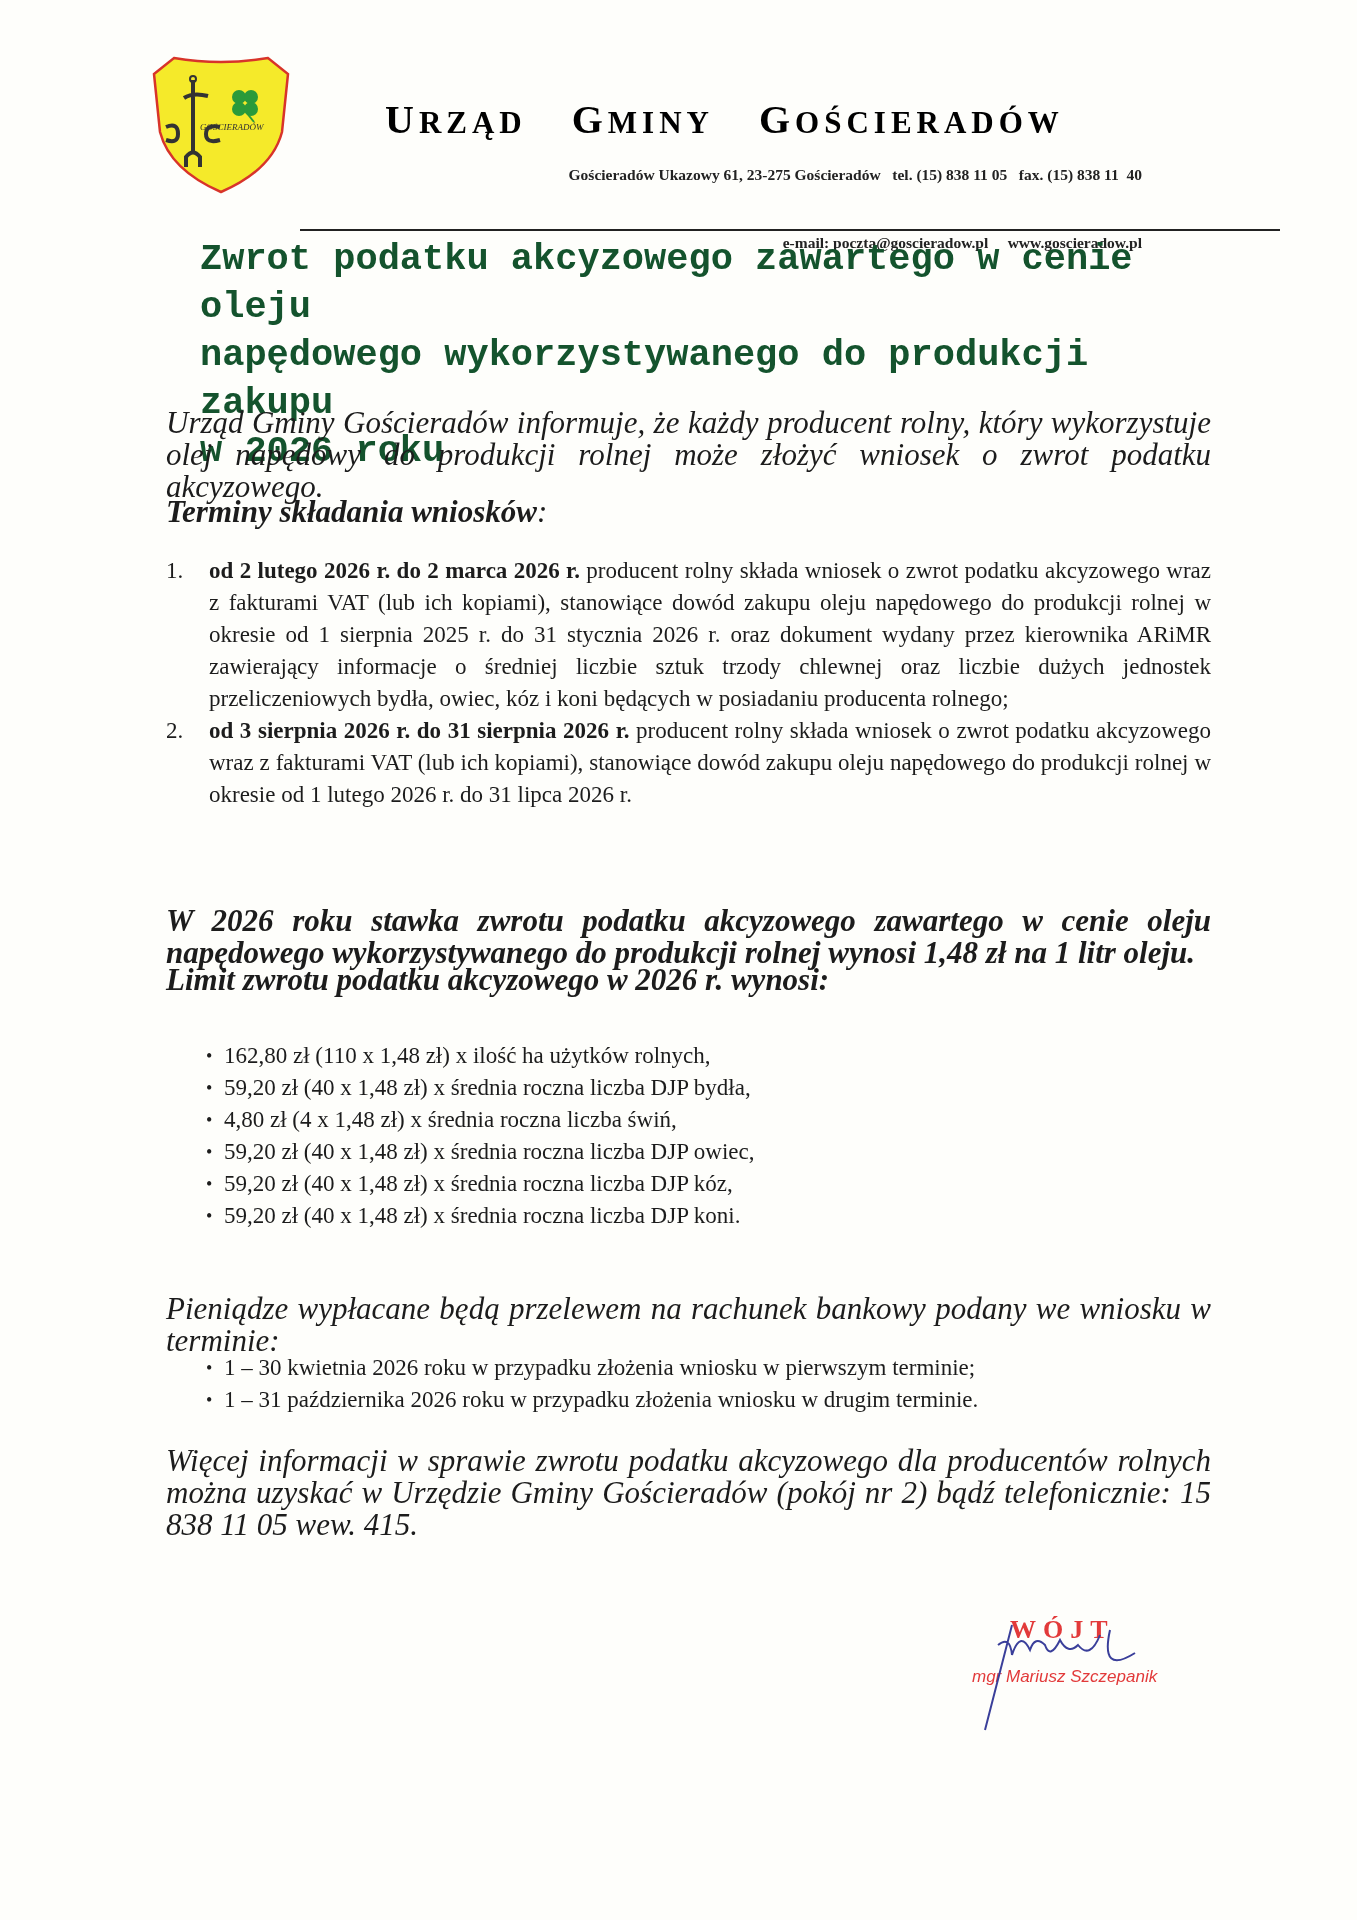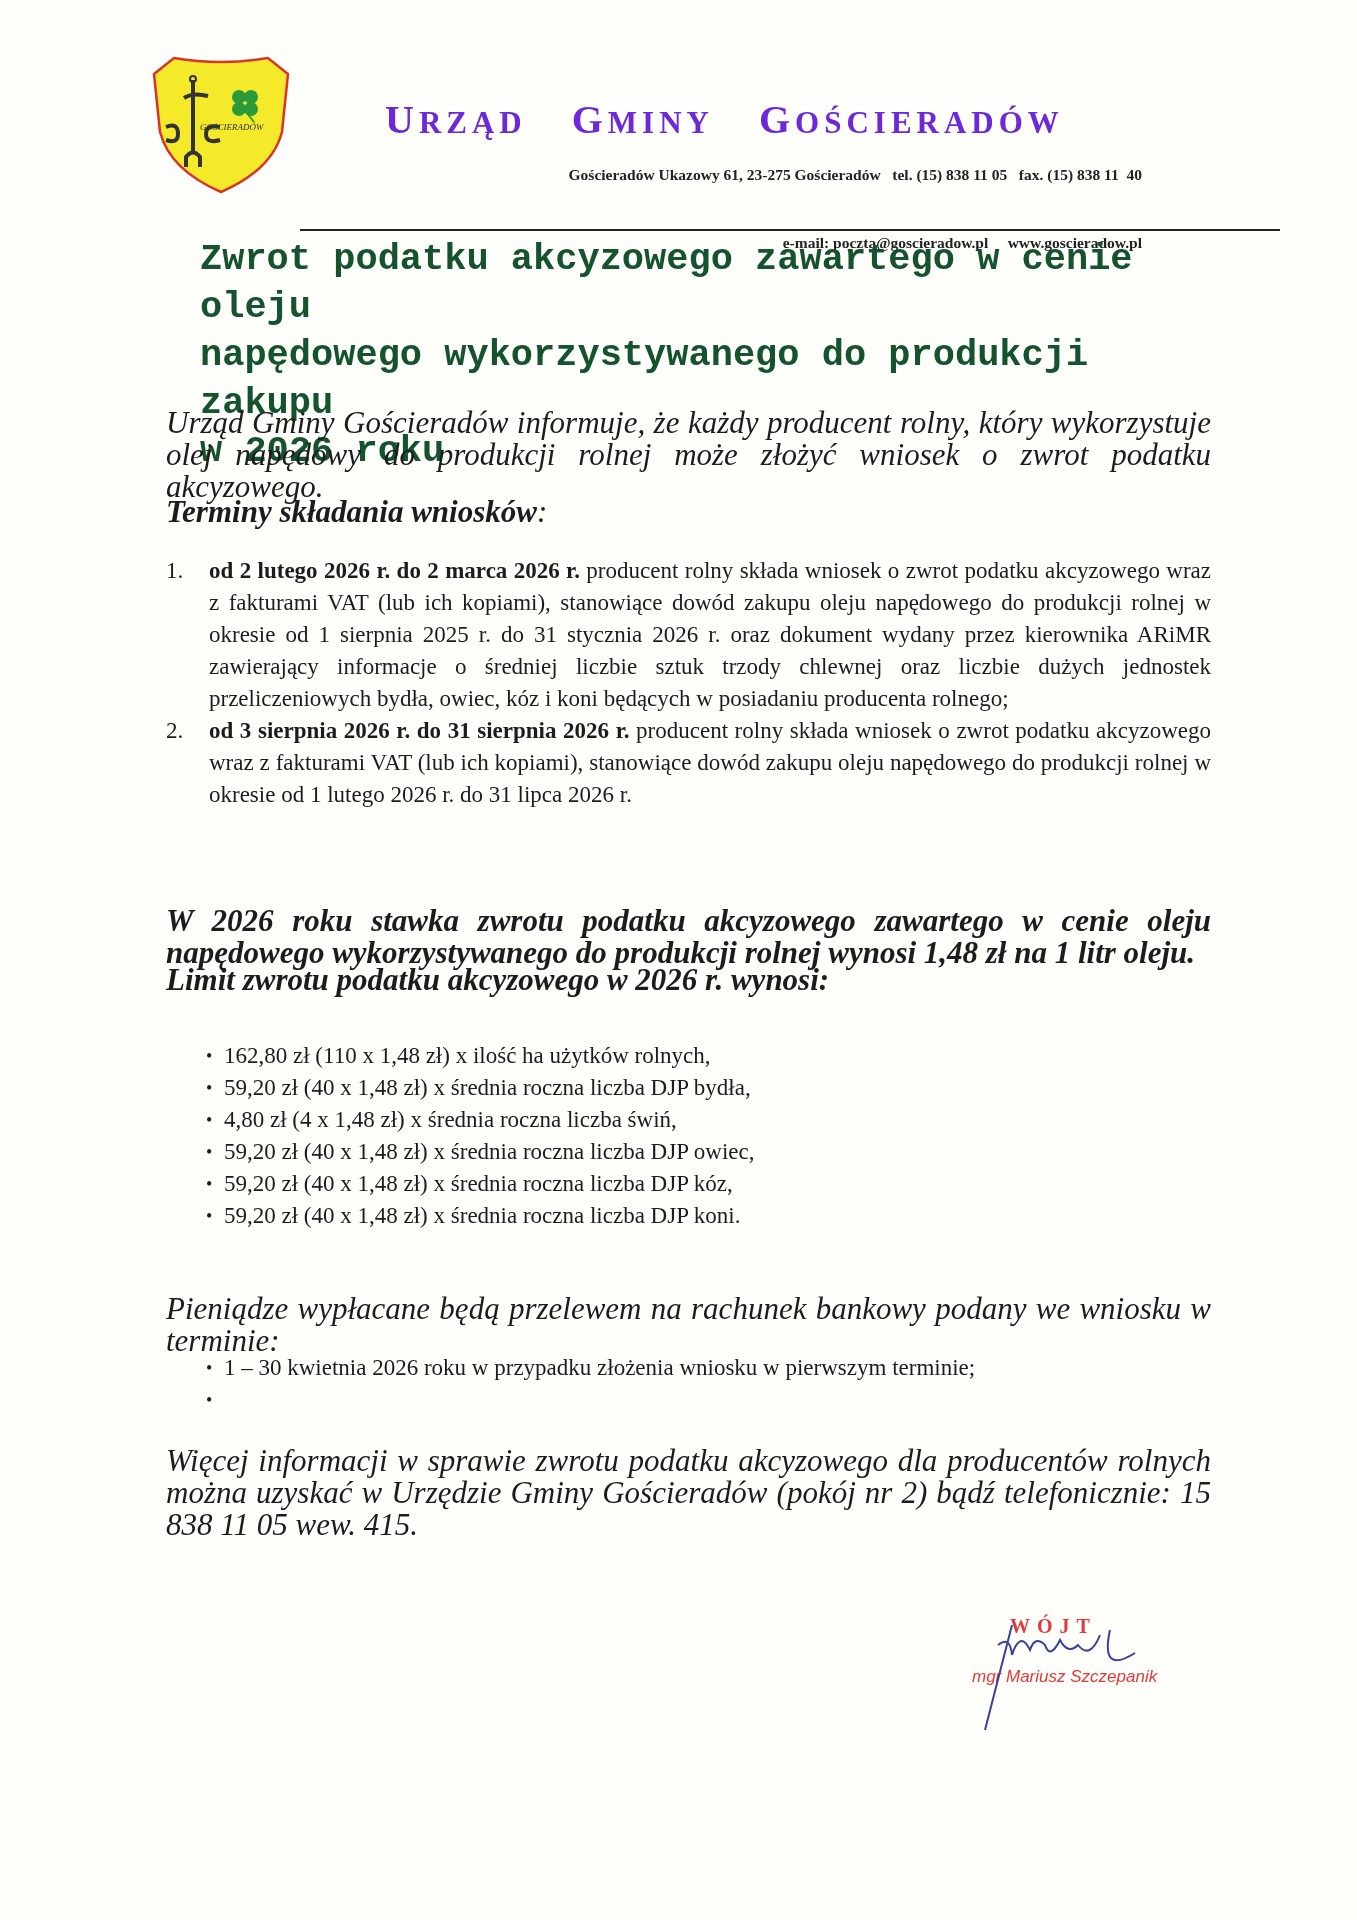--- a/index.html
+++ b/index.html
@@ -4,21 +4,21 @@
 <style>
   html, body { margin: 0; padding: 0; background: #ffffff; }
   body {
     width: 1357px; height: 1920px; position: relative; overflow: hidden;
     font-family: "Liberation Serif", serif; color: #1c1c1c;
     background: #fefefb;
   }
   .logo { position: absolute; left: 146px; top: 52px; width: 150px; height: 145px; }
   .org-title {
     position: absolute; left: 385px; top: 96px; width: 760px;
-    font-family: "Liberation Serif", serif; font-weight: bold; color: #6d28d9;
+    font-family: "Liberation Serif", serif; font-weight: bold; color: #000000;
     font-size: 40px; letter-spacing: 5px; white-space: nowrap;
   }
   .org-title .sc { font-size: 31px; }
   .contact { position: absolute; left: 362px; width: 780px; text-align: right;
     font-weight: bold; font-size: 15.5px; color: #222; white-space: nowrap; }
   .contact.l1 { top: 166px; }
   .contact.l2 { top: 190px; }
   .rule { position: absolute; left: 300px; top: 229px; width: 980px; height: 2px; background: #222; }
   .doc-title {
     position: absolute; left: 200px; top: 235px; width: 990px; text-align: left;
@@ -37,21 +37,21 @@
   ul.limits li, ul.payouts li { position: relative; padding-left: 58px; white-space: nowrap; }
   ul.limits li .bullet, ul.payouts li .bullet { position: absolute; left: 40px; top: 0; font-size: 18px; }
   .payout-intro { top: 1293px; }
   ul.payouts { position: absolute; left: 166px; top: 1352px; margin: 0; padding: 0; list-style: none; font-size: 23px; line-height: 32px; }
   ul.payouts li { padding-left: 46px; }
   ul.payouts li .bullet { left: 40px; }
   ul.payouts li .txt { padding-left: 0; }
   .more-info { top: 1445px; }
   .signature { position: absolute; left: 950px; top: 1615px; width: 230px; height: 150px; }
   .sig-title { position: absolute; left: 60px; top: 0; font-family: "Liberation Serif", serif; font-weight: bold;
-    color: #e23a3a; font-size: 20px; letter-spacing: 7px; }
+    color: #e23a3a; font-size: 26px; letter-spacing: 7px; }
   .sig-name { position: absolute; left: 22px; top: 52px; font-family: "Liberation Sans", sans-serif; font-style: italic;
     color: #e23a3a; font-size: 17px; white-space: nowrap; }
   .sig-scribble { position: absolute; left: 0; top: 0; width: 230px; height: 150px; }
 </style>
 </head>
 <body>
 
 <div class="logo">
   <svg width="150" height="145" viewBox="0 0 150 145">
     <path d="M8 22 L28 6 Q75 14 122 6 L142 22 L136 80 Q126 118 75 140 Q24 118 14 80 Z" fill="#f5ea2a" stroke="#d8342a" stroke-width="2.5"></path>
@@ -111,21 +111,21 @@
   <li><span class="bullet">•</span><span>59,20 zł (40 x 1,48 zł) x średnia roczna liczba DJP bydła,</span></li>
   <li><span class="bullet">•</span><span>4,80 zł (4 x 1,48 zł) x średnia roczna liczba świń,</span></li>
   <li><span class="bullet">•</span><span>59,20 zł (40 x 1,48 zł) x średnia roczna liczba DJP owiec,</span></li>
   <li><span class="bullet">•</span><span>59,20 zł (40 x 1,48 zł) x średnia roczna liczba DJP kóz,</span></li>
   <li><span class="bullet">•</span><span>59,20 zł (40 x 1,48 zł) x średnia roczna liczba DJP koni.</span></li>
 </ul>
 
 <div class="p payout-intro">Pieniądze wypłacane będą przelewem na rachunek bankowy podany we wniosku w terminie:</div>
 <ul class="payouts">
   <li><span class="bullet">•</span><span class="txt" style="padding-left:12px">1 – 30 kwietnia 2026 roku w przypadku złożenia wniosku w pierwszym terminie;</span></li>
-  <li><span class="bullet">•</span></li>
+  <li><span class="bullet">•</span><span class="txt" style="padding-left:12px">1 – 31 października 2026 roku w przypadku złożenia wniosku w drugim terminie.</span></li>
 </ul>
 
 <div class="p more-info">Więcej informacji w sprawie zwrotu podatku akcyzowego dla producentów rolnych można uzyskać w Urzędzie Gminy Gościeradów (pokój nr 2) bądź telefonicznie: 15 838 11 05 wew. 415.</div>
 
 <div class="signature">
   <div class="sig-title">WÓJT</div>
   <div class="sig-name">mgr Mariusz Szczepanik</div>
   <svg class="sig-scribble" viewBox="0 0 230 150">
     <path d="M62 10 L35 115 M48 30 Q60 20 62 40 Q70 15 80 35 Q85 20 95 30 Q100 45 110 25 Q118 40 128 30 Q140 45 150 20 M160 15 Q150 60 185 38" stroke="#3a3f9a" stroke-width="2" fill="none"></path>
   </svg>

